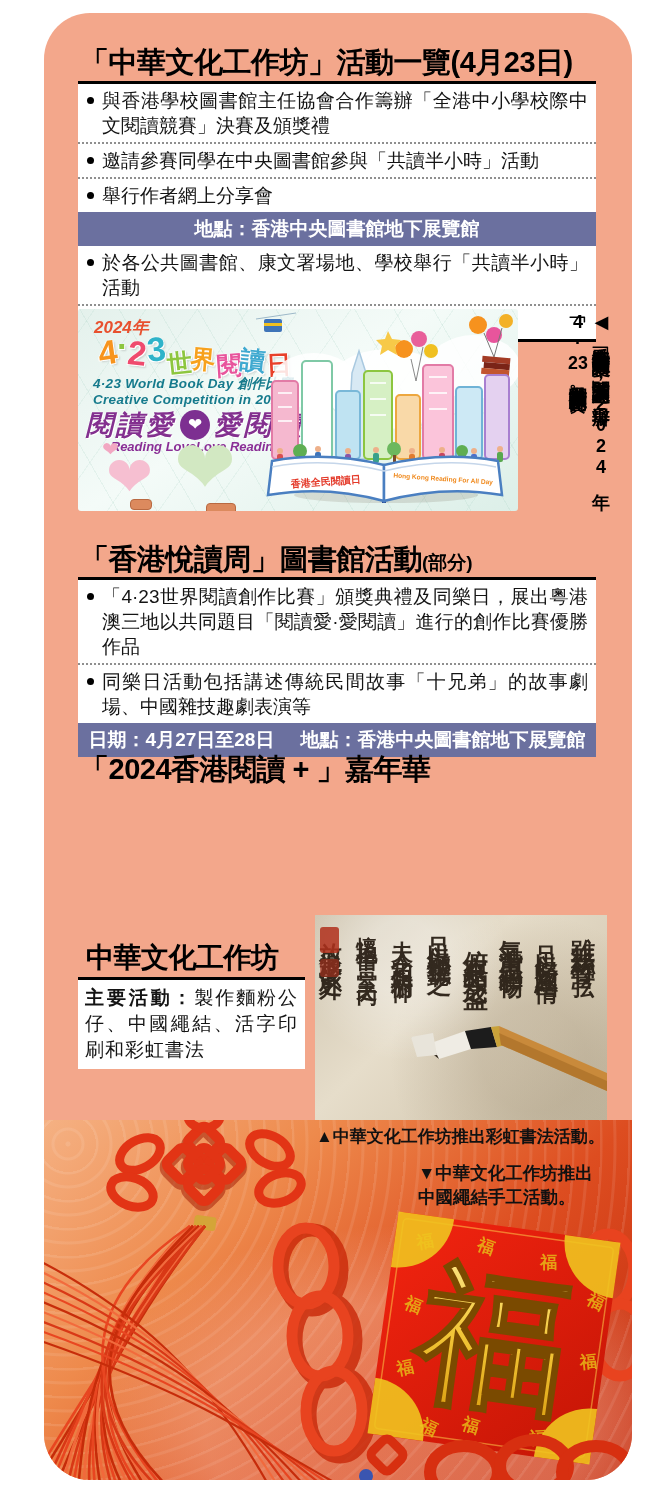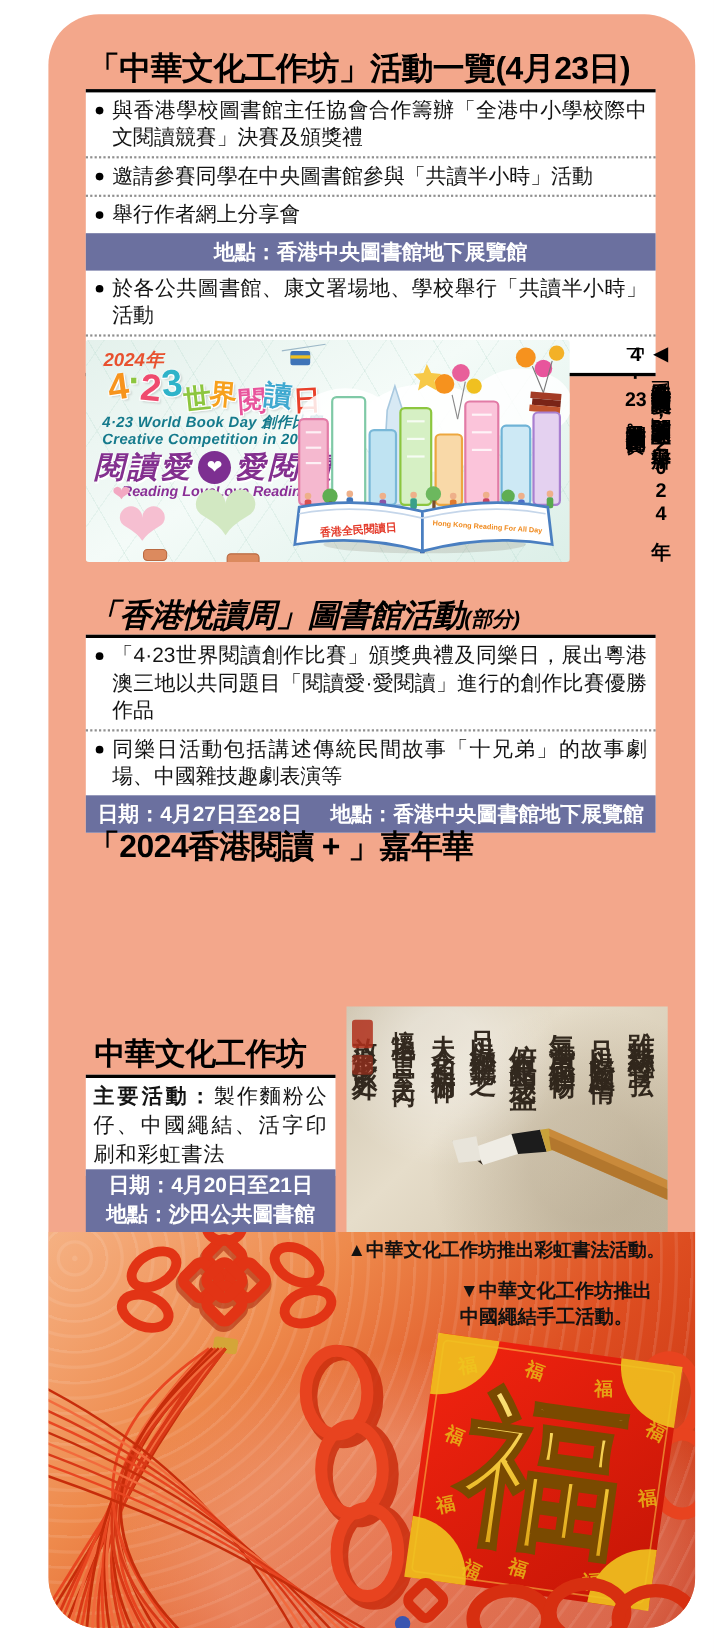--- a/index.html
+++ b/index.html
@@ -249,21 +249,21 @@
         <text x="70" y="176" font-size="10" font-weight="bold" fill="#e43a2a" text-anchor="middle" transform="rotate(-4 70 176)">香港全民閱讀日</text>
         <text x="187" y="172" font-size="6.6" font-weight="bold" fill="#f08a1e" text-anchor="middle" transform="rotate(4 187 172)">Hong Kong Reading For All Day</text>
       </g>
     </svg>
   </div>
 
   <div class="vcap">
     <span>◀香港公共圖書館以「閱讀愛·愛閱讀」為主題，舉辦2024年「4·</span><span class="tcy">23</span><span>世界閱讀日創作比賽」。</span>
   </div>
 
-  <div class="sec-title" style="top:527px;font-style:italic;">
+  <div class="sec-title" style="top:527px;">
     <span>「香港悅讀周」圖書館活動</span><small>(部分)</small>
   </div>
   <div class="box" style="top:564px;">
     <div class="row">
       <span class="dot"></span>
       <span class="bt">「4·23世界閱讀創作比賽」頒獎典禮及同樂日，展出粵港澳三地以共同題目「閱讀愛·愛閱讀」進行的創作比賽優勝作品</span>
     </div>
     <div class="row">
       <span class="dot"></span>
       <span class="bt">同樂日活動包括講述傳統民間故事「十兄弟」的故事劇場、中國雜技趣劇表演等</span>
@@ -272,24 +272,20 @@
       <span>日期：4月27日至28日</span>
       <span>地點：香港中央圖書館地下展覽館</span>
     </div>
   </div>
 
   <div class="sec-title" style="top:737px;">「2024香港閱讀 + 」嘉年華</div>
 
   <div class="sec-title" style="top:926px;left:42px;font-size:28px;">中華文化工作坊</div>
   <div class="box4">
     <b>主要活動：</b><span>製作麵粉公仔、中國繩結、活字印刷和彩虹書法</span>
-  </div>
-  <div class="purple4">
-    <div>日期：4月20日至21日</div>
-    <div>地點：沙田公共圖書館</div>
   </div>
 
   <div class="calli">
     <div class="calli-text" id="calliCols">
         <div class="ccol" style="padding-top: 2px; font-size: 24px;">雖無絲竹管弦</div>
         <div class="ccol" style="padding-top: 10px; font-size: 23px;">足以暢敘幽情</div>
         <div class="ccol" style="padding-top: 4px; font-size: 24px;">氣清惠風和暢</div>
         <div class="ccol" style="padding-top: 12px; font-size: 25px;">俯察品類之盛</div>
         <div class="ccol" style="padding-top: 0px; font-size: 24px;">足以極視聽之</div>
         <div class="ccol" style="padding-top: 6px; font-size: 22px;">夫人之相與俯仰</div>

